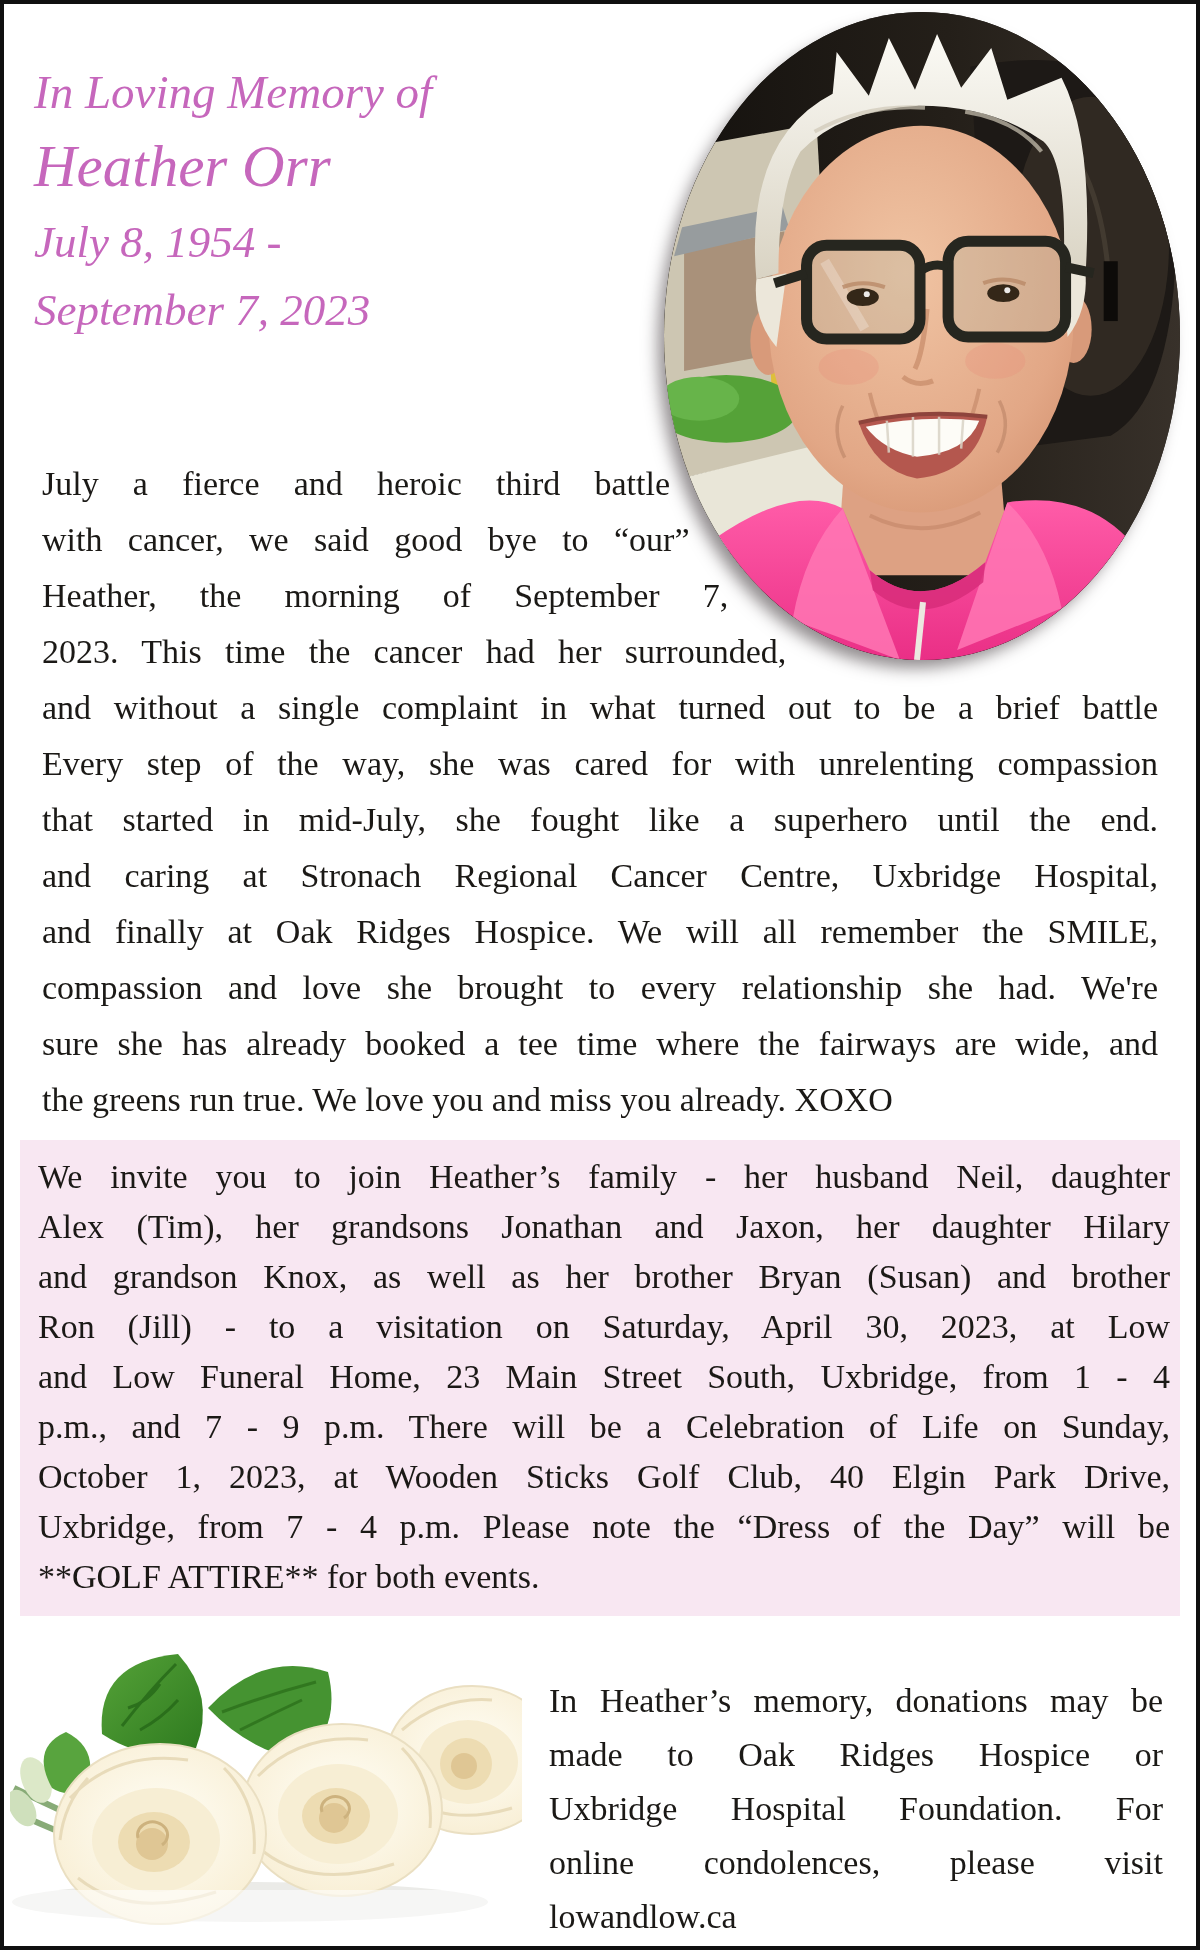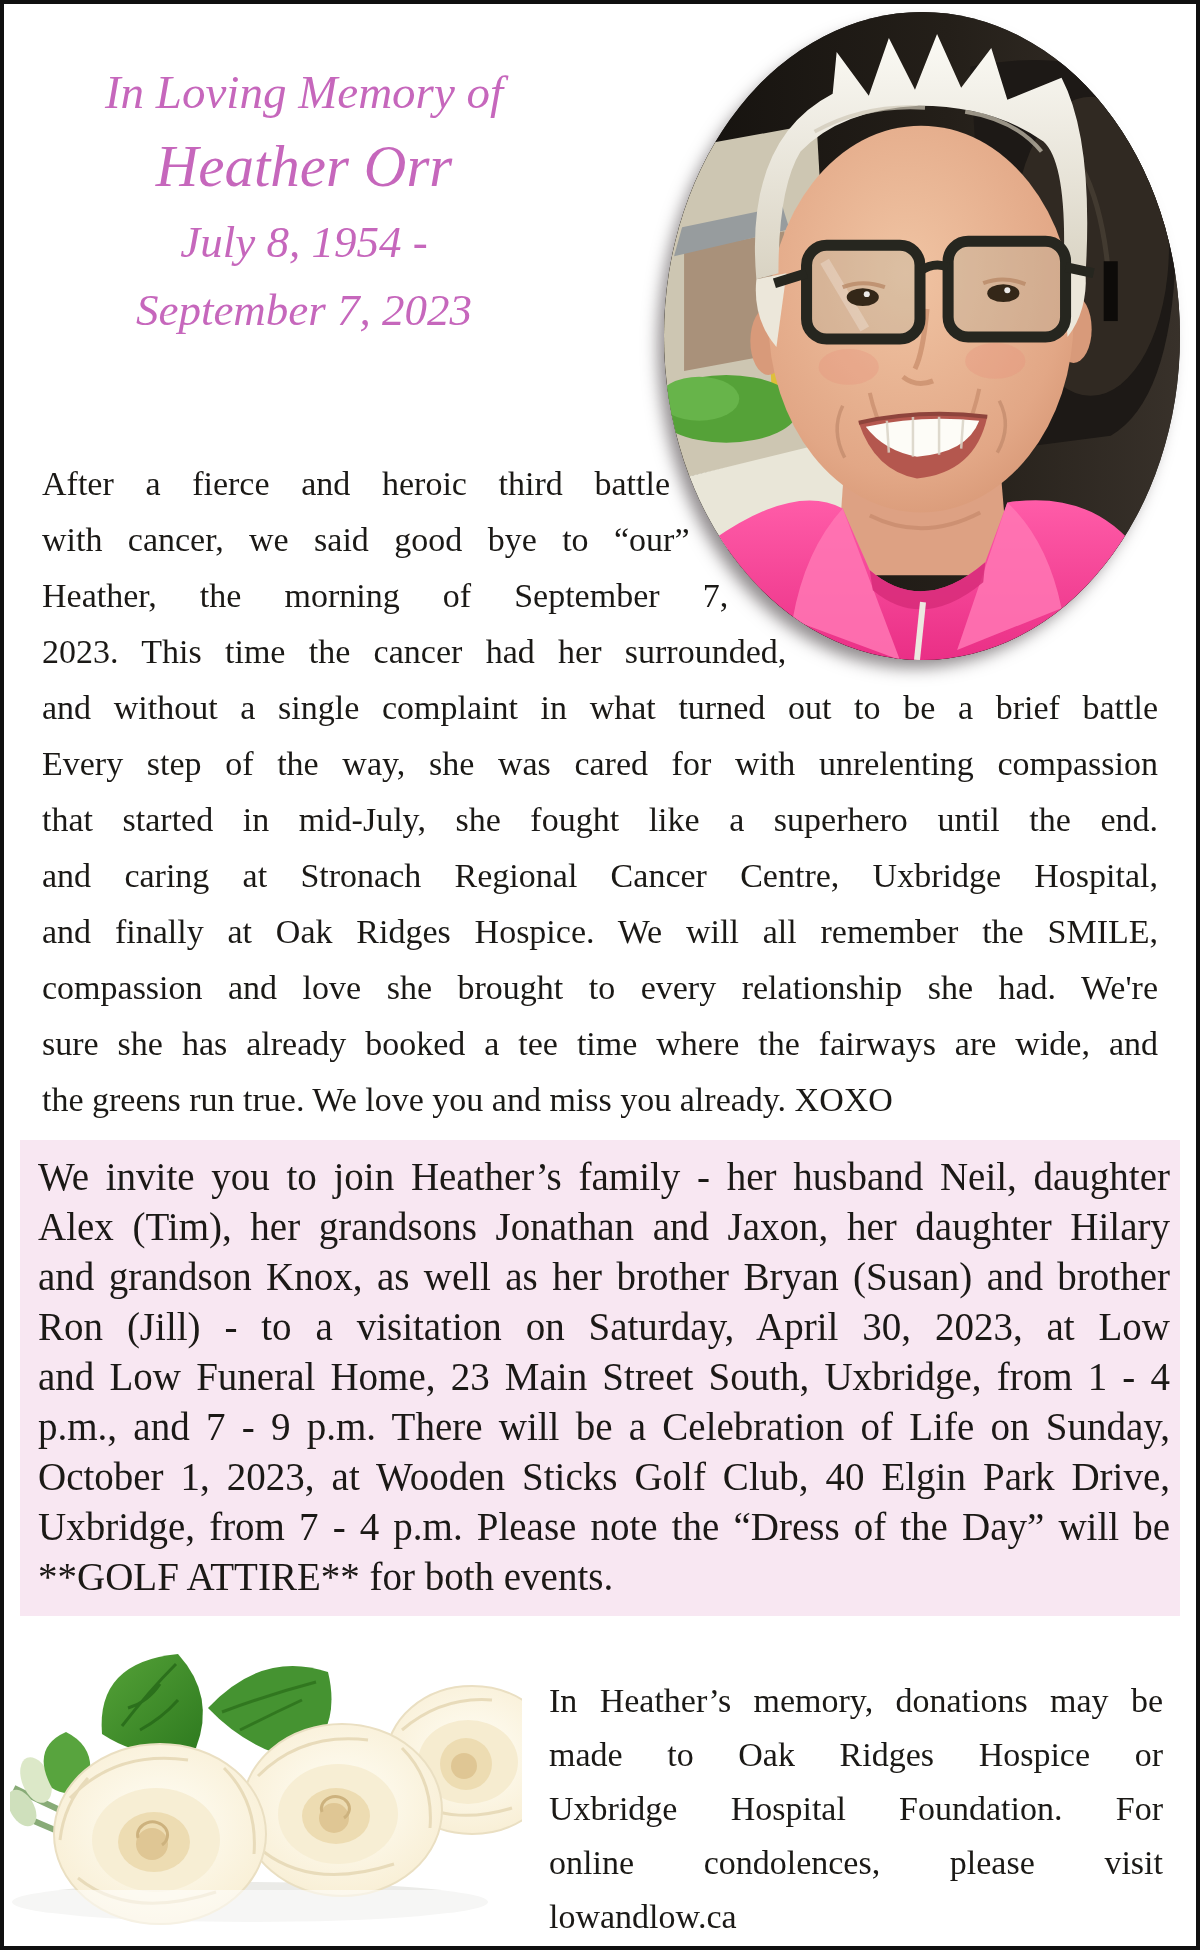--- a/index.html
+++ b/index.html
@@ -10,21 +10,20 @@
     border:4px solid #101010;
     box-sizing:border-box;
     overflow:hidden;
     font-family:"Liberation Serif","DejaVu Serif",serif;
     color:#1b1916;
   }
   
   .heading{
     margin:56px 0 0 30px;
     width:540px;
-    text-align:center;
     color:#c667bc;
     font-style:italic;
   }
   .heading .memory{font-size:47px;line-height:64px;}
   .heading .name{font-size:59px;line-height:84px;}
   .heading .date{font-size:45px;line-height:68px;}
   
   .photo-wrap{
     position:absolute;left:660px;top:8px;width:516px;height:648px;
     border-radius:50%;overflow:hidden;z-index:3;
@@ -42,21 +41,21 @@
     shape-outside:polygon(40px 0px,60px 56px,100px 112px,160px 168px,240px 205px,520px 205px,520px 0px);
     shape-margin:8px;
   }
   .jline{text-align:justify;text-align-last:justify;}
   .jline.last{text-align-last:left;}
   
   .invite-box{
     margin:12px 16px 0 16px;
     background:#f8e7f2;
     padding:12px 10px 14px 18px;
-    font-size:39px;line-height:50px;
+    font-size:34px;line-height:50px;
   }
   
   .bottom{position:relative;height:330px;margin-top:6px;}
   .roses{position:absolute;left:6px;top:16px;width:512px;height:292px;}
   .donation{
     position:absolute;left:545px;top:52px;width:614px;
     font-size:34px;line-height:54px;
   }
 </style>
 </head>
@@ -163,21 +162,21 @@
 
   <div class="heading">
     <div class="memory">In Loving Memory of</div>
     <div class="name">Heather Orr</div>
     <div class="date">July 8, 1954 -</div>
     <div class="date">September 7, 2023</div>
   </div>
 
   <div class="obituary">
     <div class="wrap-spacer"></div>
-    <div class="jline">After a fierce and heroic third battle</div>
+    <div class="jline">July a fierce and heroic third battle</div>
     <div class="jline">with cancer, we said good bye to “our”</div>
     <div class="jline">Heather, the morning of September 7,</div>
     <div class="jline">2023. This time the cancer had her surrounded,</div>
     <div class="jline">and without a single complaint in what turned out to be a brief battle</div>
     <div class="jline">Every step of the way, she was cared for with unrelenting compassion</div>
     <div class="jline">that started in mid-July, she fought like a superhero until the end.</div>
     <div class="jline">and caring at Stronach Regional Cancer Centre, Uxbridge Hospital,</div>
     <div class="jline">and finally at Oak Ridges Hospice. We will all remember the SMILE,</div>
     <div class="jline">compassion and love she brought to every relationship she had. We're</div>
     <div class="jline">sure she has already booked a tee time where the fairways are wide, and</div>

